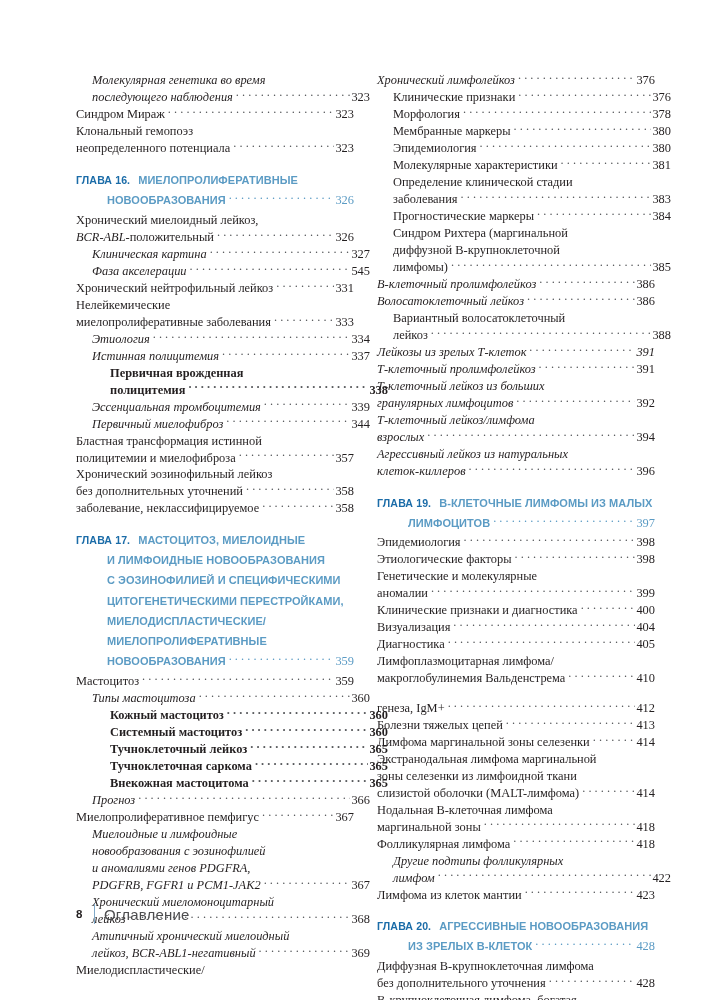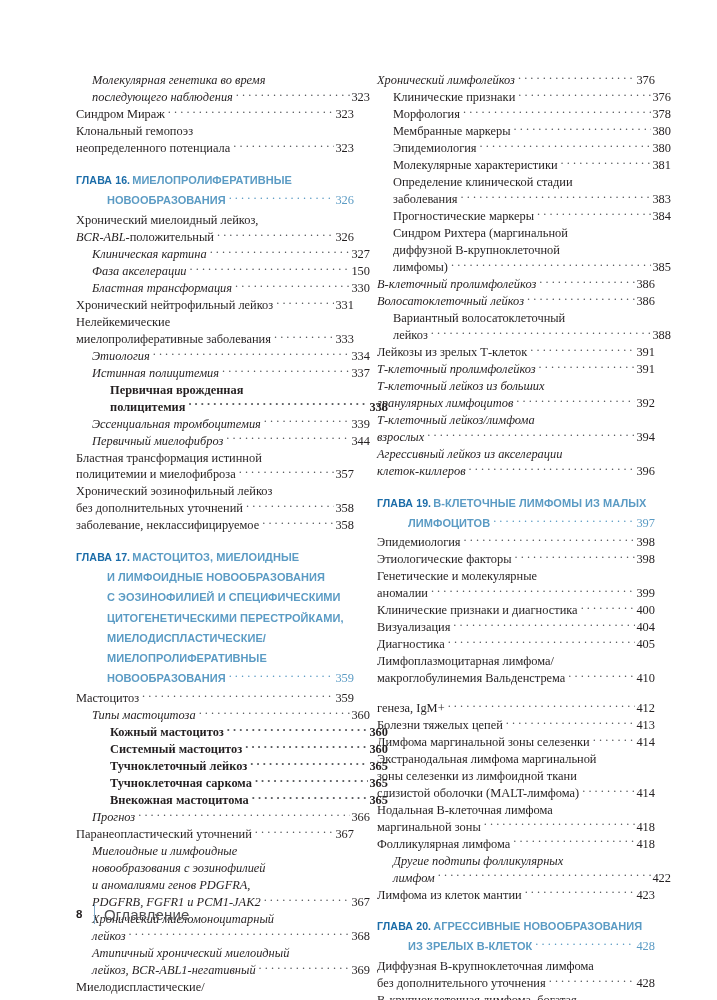--- a/index.html
+++ b/index.html
@@ -57,21 +57,21 @@
   }
   .entry .pg{
     flex:0 0 auto;
     text-align:right;
     font-size:12.4px;
   }
   
   .entry.cont .leader::before{content:"";}
 
   
-  .lvl0{padding-left:0px;}
+  .lvl0{padding-left:0px;font-style:italic;}
   .lvl1{padding-left:0px;}
   .lvl2{padding-left:16px;}
   .lvl3{padding-left:34px;font-weight:bold;}
 
   .ital .txt{font-style:italic;}
 
   
   .chapter{
     margin-top:11px;
     margin-bottom:1px;
@@ -83,21 +83,21 @@
     line-height:15.2px;
     white-space:nowrap;
   }
   .chapter .chlabel{
     flex:0 0 auto;
     font-family:"Liberation Sans", sans-serif;
     font-weight:bold;
     font-size:10.6px;
     color:#1b6ca8;
     letter-spacing:0.1px;
-    padding-right:2px;
+    padding-right:8px;
     text-align:right;
   }
   .chapter .chtitle{
     flex:0 0 auto;
     font-family:"Liberation Sans", sans-serif;
     font-size:11px;
     color:#5b9bc4;
     letter-spacing:0.05px;
     font-weight:bold;
   }
@@ -212,26 +212,21 @@
           <span class="pg">326</span>
         </div>
         <div class="entry lvl2 ital">
           <span class="txt">Клиническая картина</span>
           <span class="leader"></span>
           <span class="pg">327</span>
         </div>
         <div class="entry lvl2 ital">
           <span class="txt">Фаза акселерации</span>
           <span class="leader"></span>
-          <span class="pg">150</span>
-        </div>
-        <div class="entry lvl2 ital">
-          <span class="txt">Бластная трансформация</span>
-          <span class="leader"></span>
-          <span class="pg">330</span>
+          <span class="pg">545</span>
         </div>
         <div class="entry lvl1">
           <span class="txt">Хронический нейтрофильный лейкоз</span>
           <span class="leader"></span>
           <span class="pg">331</span>
         </div>
         <div class="entry lvl1 cont">
           <span class="txt">Нелейкемические</span>
           <span class="leader"></span>
           <span class="pg"></span>
@@ -368,21 +363,21 @@
           <span class="txt">Внекожная мастоцитома</span>
           <span class="leader"></span>
           <span class="pg">365</span>
         </div>
         <div class="entry lvl2 ital">
           <span class="txt">Прогноз</span>
           <span class="leader"></span>
           <span class="pg">366</span>
         </div>
         <div class="entry lvl1">
-          <span class="txt">Паранеопластический уточнений</span>
+          <span class="txt">Миелопролиферативное пемфигус</span>
           <span class="leader"></span>
           <span class="pg">367</span>
         </div>
         <div class="entry lvl2 ital cont">
           <span class="txt">Миелоидные и лимфоидные</span>
           <span class="leader"></span>
           <span class="pg"></span>
         </div>
         <div class="entry lvl2 ital cont">
           <span class="txt">новообразования с эозинофилией</span>
@@ -530,21 +525,21 @@
           <span class="txt">Т-клеточный лейкоз/лимфома</span>
           <span class="leader"></span>
           <span class="pg"></span>
         </div>
         <div class="entry lvl1 ital">
           <span class="txt">взрослых</span>
           <span class="leader"></span>
           <span class="pg">394</span>
         </div>
         <div class="entry lvl1 ital cont">
-          <span class="txt">Агрессивный лейкоз из акселерации</span>
+          <span class="txt">Агрессивный лейкоз из натуральных</span>
           <span class="leader"></span>
           <span class="pg"></span>
         </div>
         <div class="entry lvl1 ital">
           <span class="txt">клеток-киллеров</span>
           <span class="leader"></span>
           <span class="pg">396</span>
         </div>
         <div class="chapter chapter-after">
           <div class="chline noleader">

